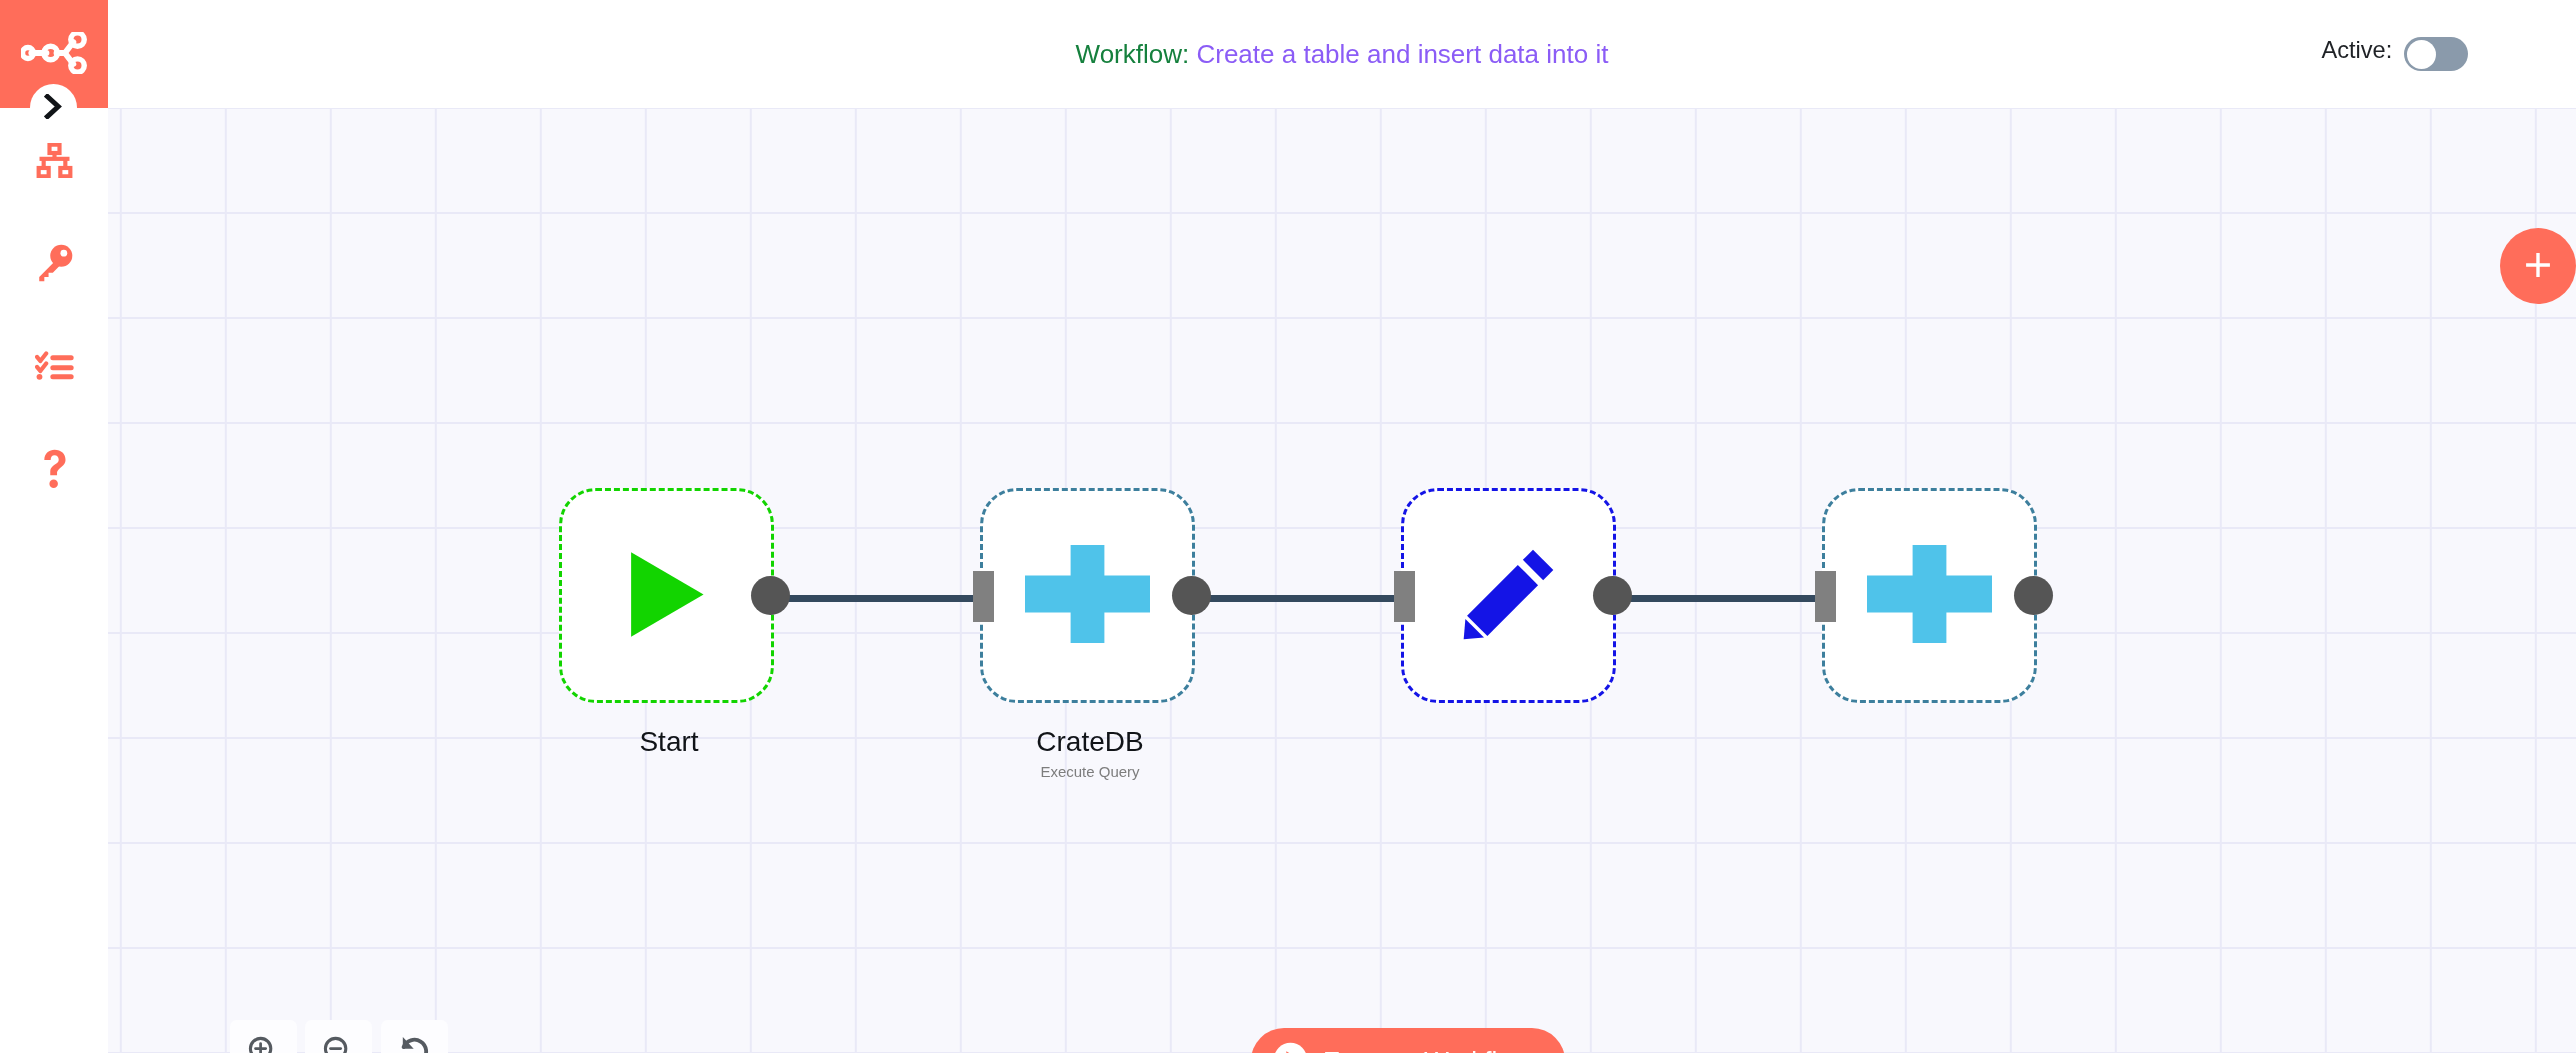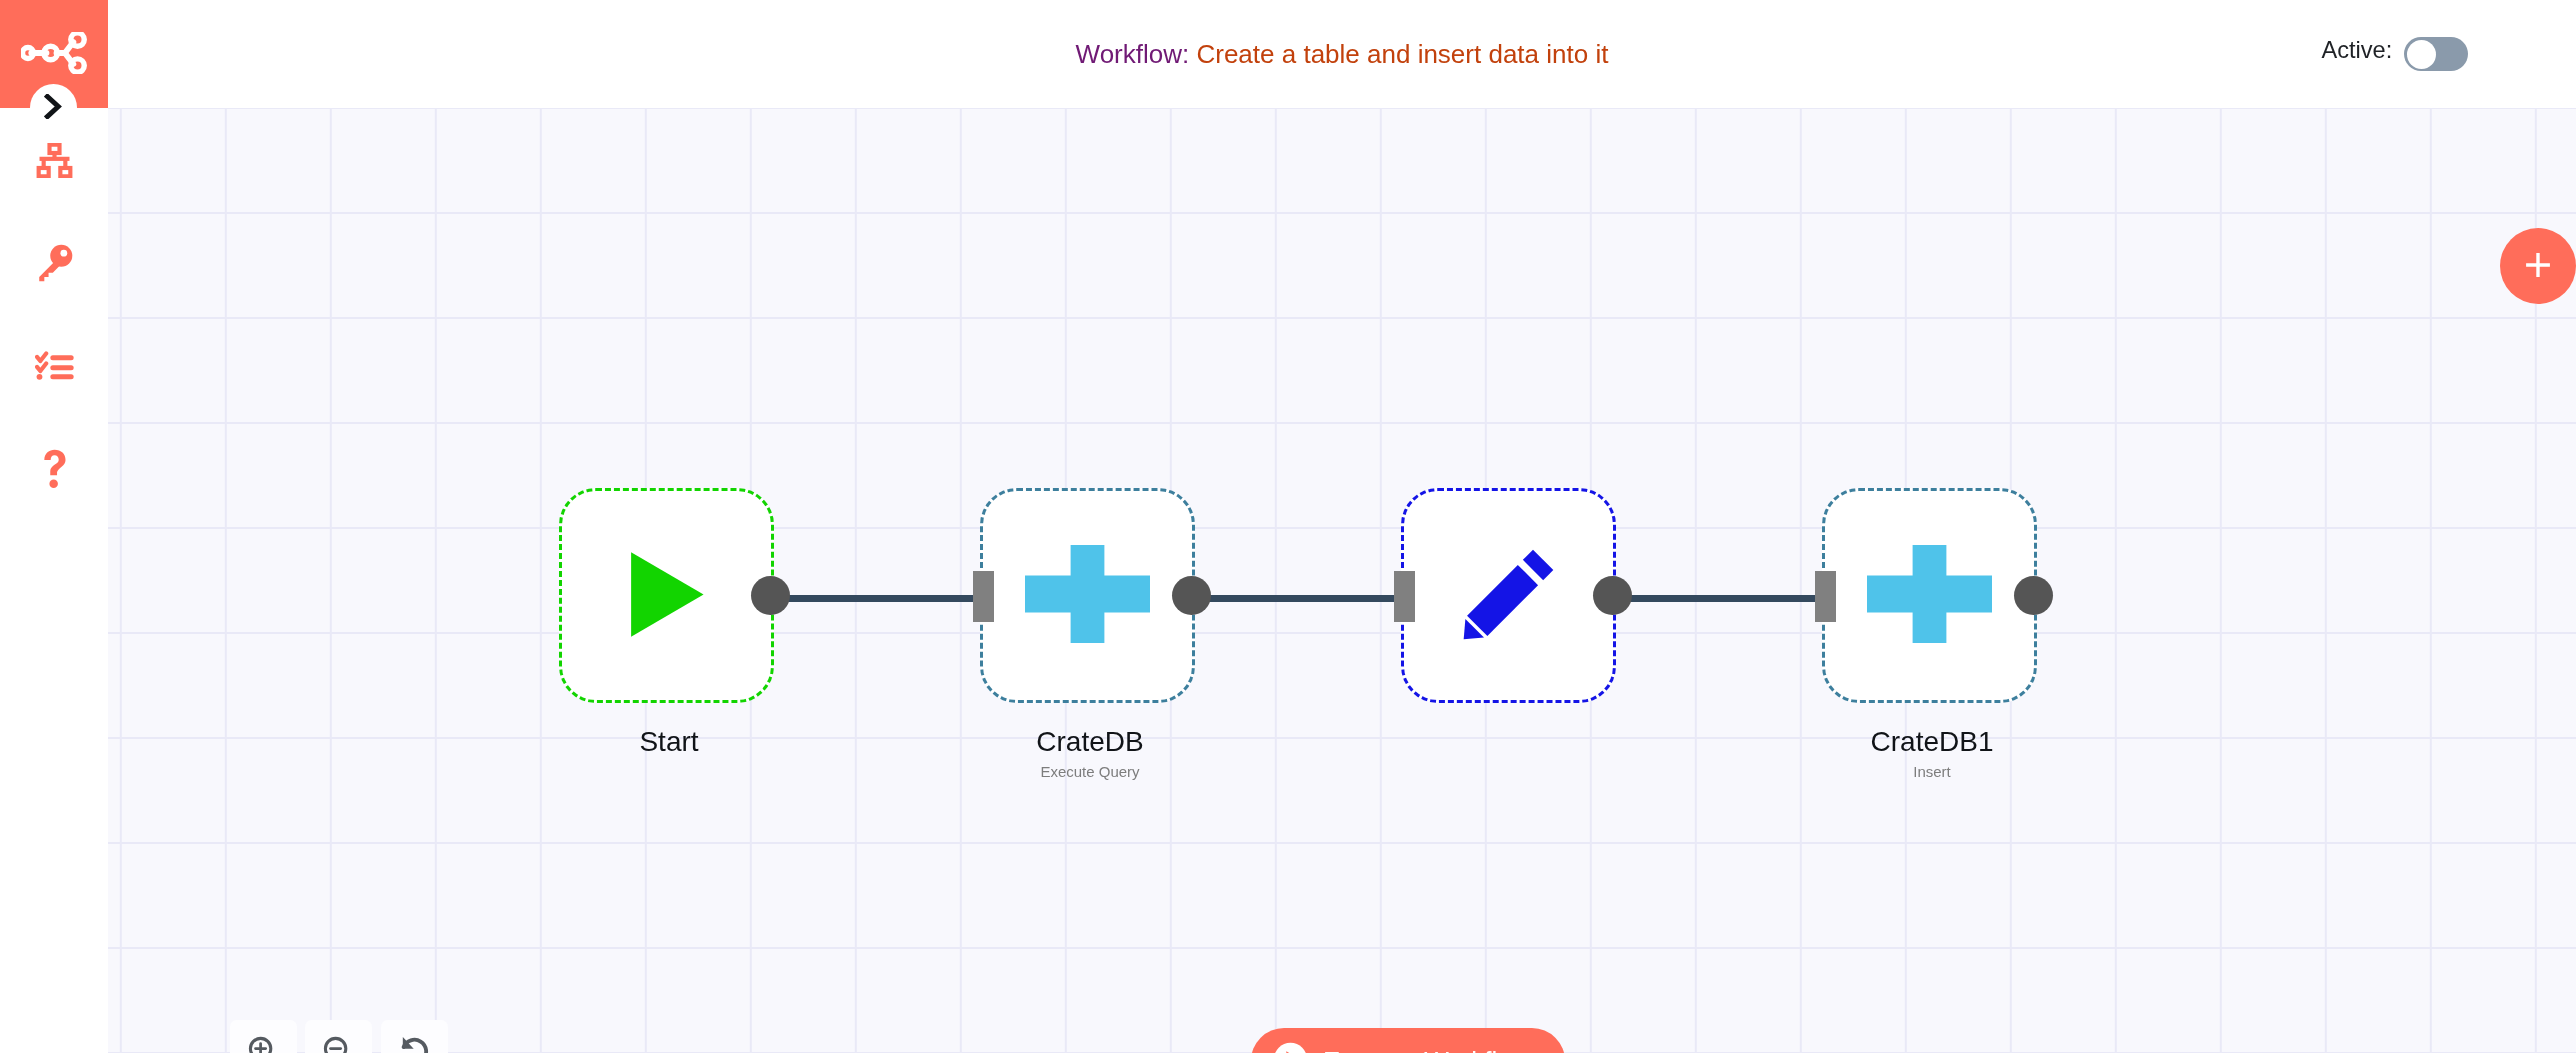--- a/index.html
+++ b/index.html
@@ -44,22 +44,22 @@
   #header {
     position: absolute; left: 108px; top: 0; right: 0; height: 108px;
     background: #ffffff; z-index: 30;
   }
   #wf-title {
     position: absolute; left: 50%; top: 50%;
     transform: translate(-50%, -50%);
     white-space: nowrap;
     font-size: 26px; line-height: 1;
   }
-  #wf-title .lbl { color: #701a75; font-weight: 400; }
-  #wf-title .nm  { color: #c2410c; font-weight: 400; }
+  #wf-title .lbl { color: #15803d; font-weight: 400; }
+  #wf-title .nm  { color: #8b5cf6; font-weight: 400; }
 
   #active-wrap {
     position: absolute; right: 108px; top: 50%;
     transform: translateY(-50%);
     display: flex; gap: 11.8px;
   }
   #active-label { font-size: 23.6px; color: #1f2226; }
   #active-toggle {
     width: 64px; height: 34px; border-radius: 17px;
     background: #8a9aab; position: relative; cursor: pointer;
@@ -336,24 +336,20 @@
     <div class="node cratedb" style="left:1714px; top:386px;">
       <div class="ep-in"></div>
       <div class="node-icon">
         <span>
           <svg width="125" height="98" viewBox="0 0 148 116">
             <path d="M54 0 H94 V36 H148 V80 H94 V116 H54 V80 H0 V36 H54 Z" fill="#4fc3ea"></path>
           </svg>
         </span>
       </div>
       <div class="ep-out"></div>
-      <div class="node-label">
-        <span class="t">CrateDB1</span>
-        <span class="s">Insert</span>
-      </div>
     </div>
 
     <div id="zoom-controls">
       <div class="zc-btn">
         <span>
           <svg width="34" height="34" viewBox="0 0 40 40">
             <circle cx="16" cy="16" r="12" fill="none" stroke="#555a60" stroke-width="3.6"></circle>
             <path d="M16 10 V22 M10 16 H22" stroke="#555a60" stroke-width="3.2" stroke-linecap="round"></path>
             <path d="M25 25 L37 37" stroke="#555a60" stroke-width="4.4" stroke-linecap="round"></path>
           </svg>

